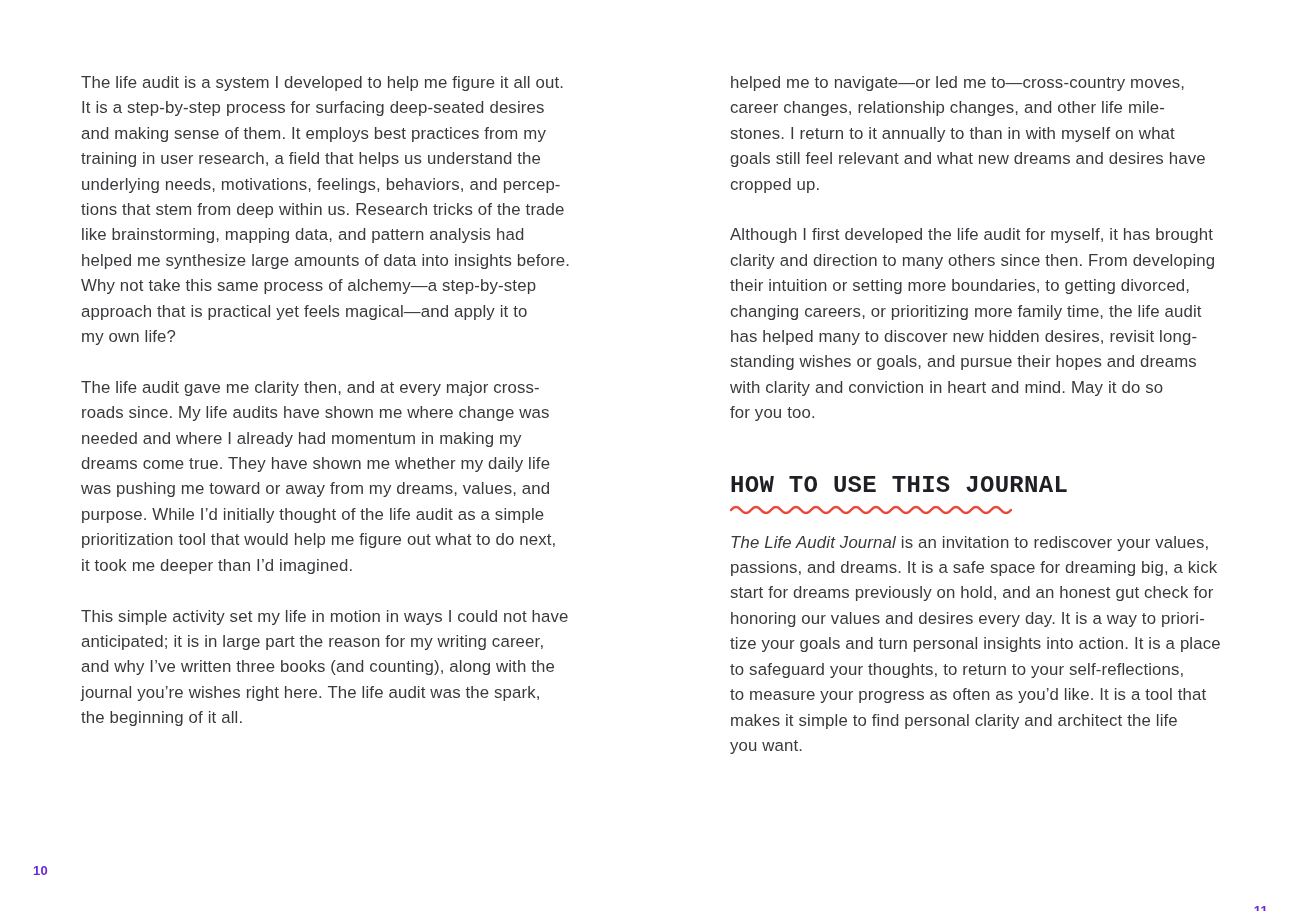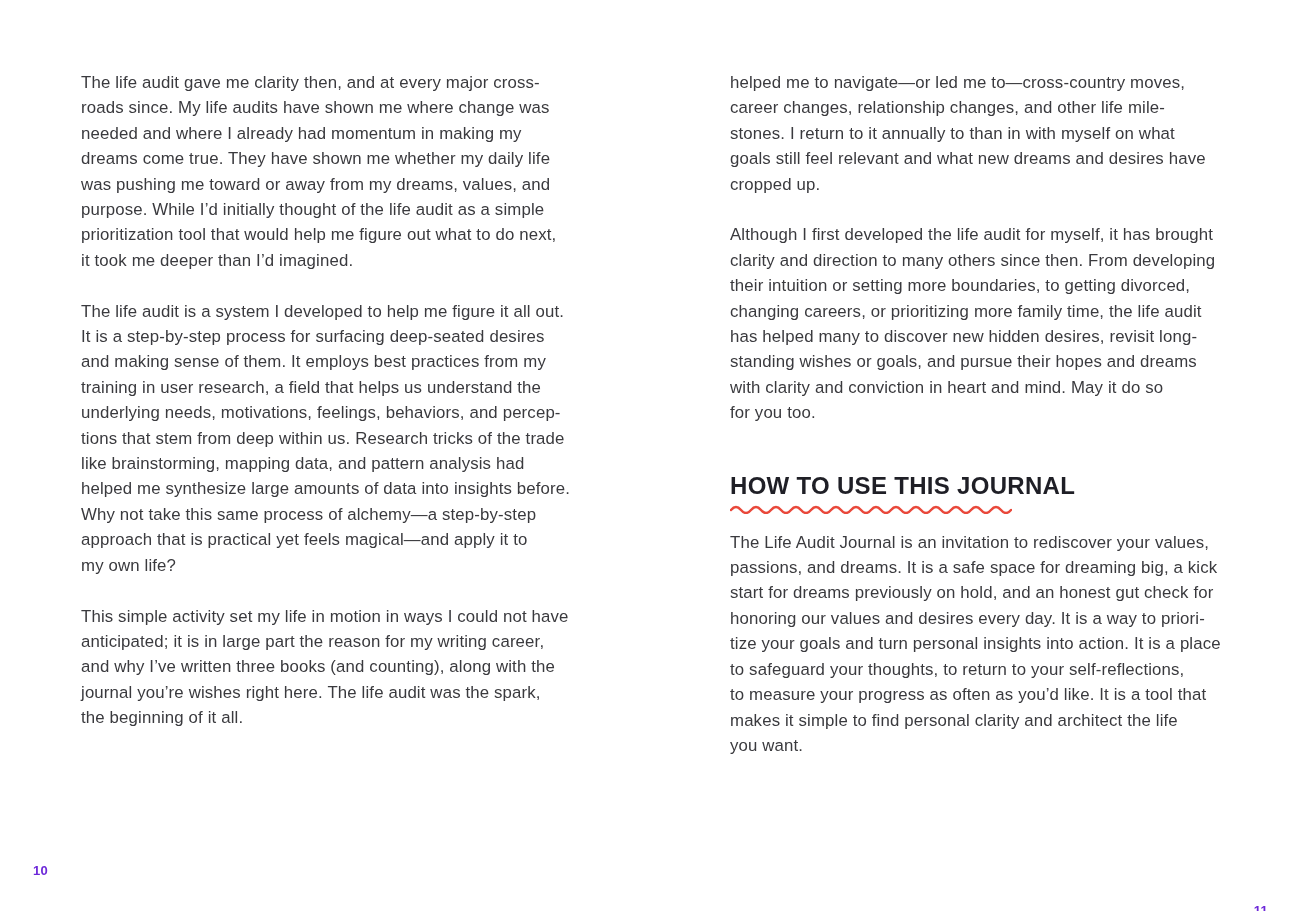--- a/index.html
+++ b/index.html
@@ -25,70 +25,70 @@
   }
   #left-col  { left: 81px;  width: 492px; }
   #right-col { left: 730px; width: 492px; }
   .para {
     margin: 0 0 25.4px 0;
     white-space: pre-line;
   }
   .para:last-child { margin-bottom: 0; }
   .section-heading {
     margin: 46px 0 0 0;
-    font-family: Liberation Sans, sans-serif;
+    font-family: Liberation Mono, monospace;
     font-weight: bold;
     font-size: 24px;
     line-height: 28px;
     letter-spacing: 0.3px;
     color: #1f1f26;
     white-space: nowrap;
   }
   .wavy-rule {
     margin: 3px 0 16px 0;
     height: 11px;
     line-height: 0;
   }
-  .italic-lead { }
+  .italic-lead { font-style: italic; }
   .folio {
     position: absolute;
     top: 863px;
     color: #6d28d9;
     font-size: 13px;
     font-weight: bold;
     letter-spacing: 0.3px;
   }
   #folio-left  { left: 33px; }
   #folio-right { right: 28px; margin-top: 40px; }
 </style>
 </head>
 <body>
 
 <div id="spread">
 
   <div id="left-col" class="text-col">
-    <p class="para">The life audit gave me clarity then, and at every major cross-
-roads since. My life audits have shown me where change was
-needed and where I already had momentum in making my
-dreams come true. They have shown me whether my daily life
-was pushing me toward or away from my dreams, values, and
-purpose. While I’d initially thought of the life audit as a simple
-prioritization tool that would help me figure out what to do next,
-it took me deeper than I’d imagined.</p>
     <p class="para">The life audit is a system I developed to help me figure it all out.
 It is a step-by-step process for surfacing deep-seated desires
 and making sense of them. It employs best practices from my
 training in user research, a field that helps us understand the
 underlying needs, motivations, feelings, behaviors, and percep-
 tions that stem from deep within us. Research tricks of the trade
 like brainstorming, mapping data, and pattern analysis had
 helped me synthesize large amounts of data into insights before.
 Why not take this same process of alchemy—a step-by-step
 approach that is practical yet feels magical—and apply it to
 my own life?</p>
+    <p class="para">The life audit gave me clarity then, and at every major cross-
+roads since. My life audits have shown me where change was
+needed and where I already had momentum in making my
+dreams come true. They have shown me whether my daily life
+was pushing me toward or away from my dreams, values, and
+purpose. While I’d initially thought of the life audit as a simple
+prioritization tool that would help me figure out what to do next,
+it took me deeper than I’d imagined.</p>
     <p class="para">This simple activity set my life in motion in ways I could not have
 anticipated; it is in large part the reason for my writing career,
 and why I’ve written three books (and counting), along with the
 journal you’re wishes right here. The life audit was the spark,
 the beginning of it all.</p>
   </div>
 
   <div id="right-col" class="text-col">
     <p class="para">helped me to navigate—or led me to—cross-country moves,
 career changes, relationship changes, and other life mile-

